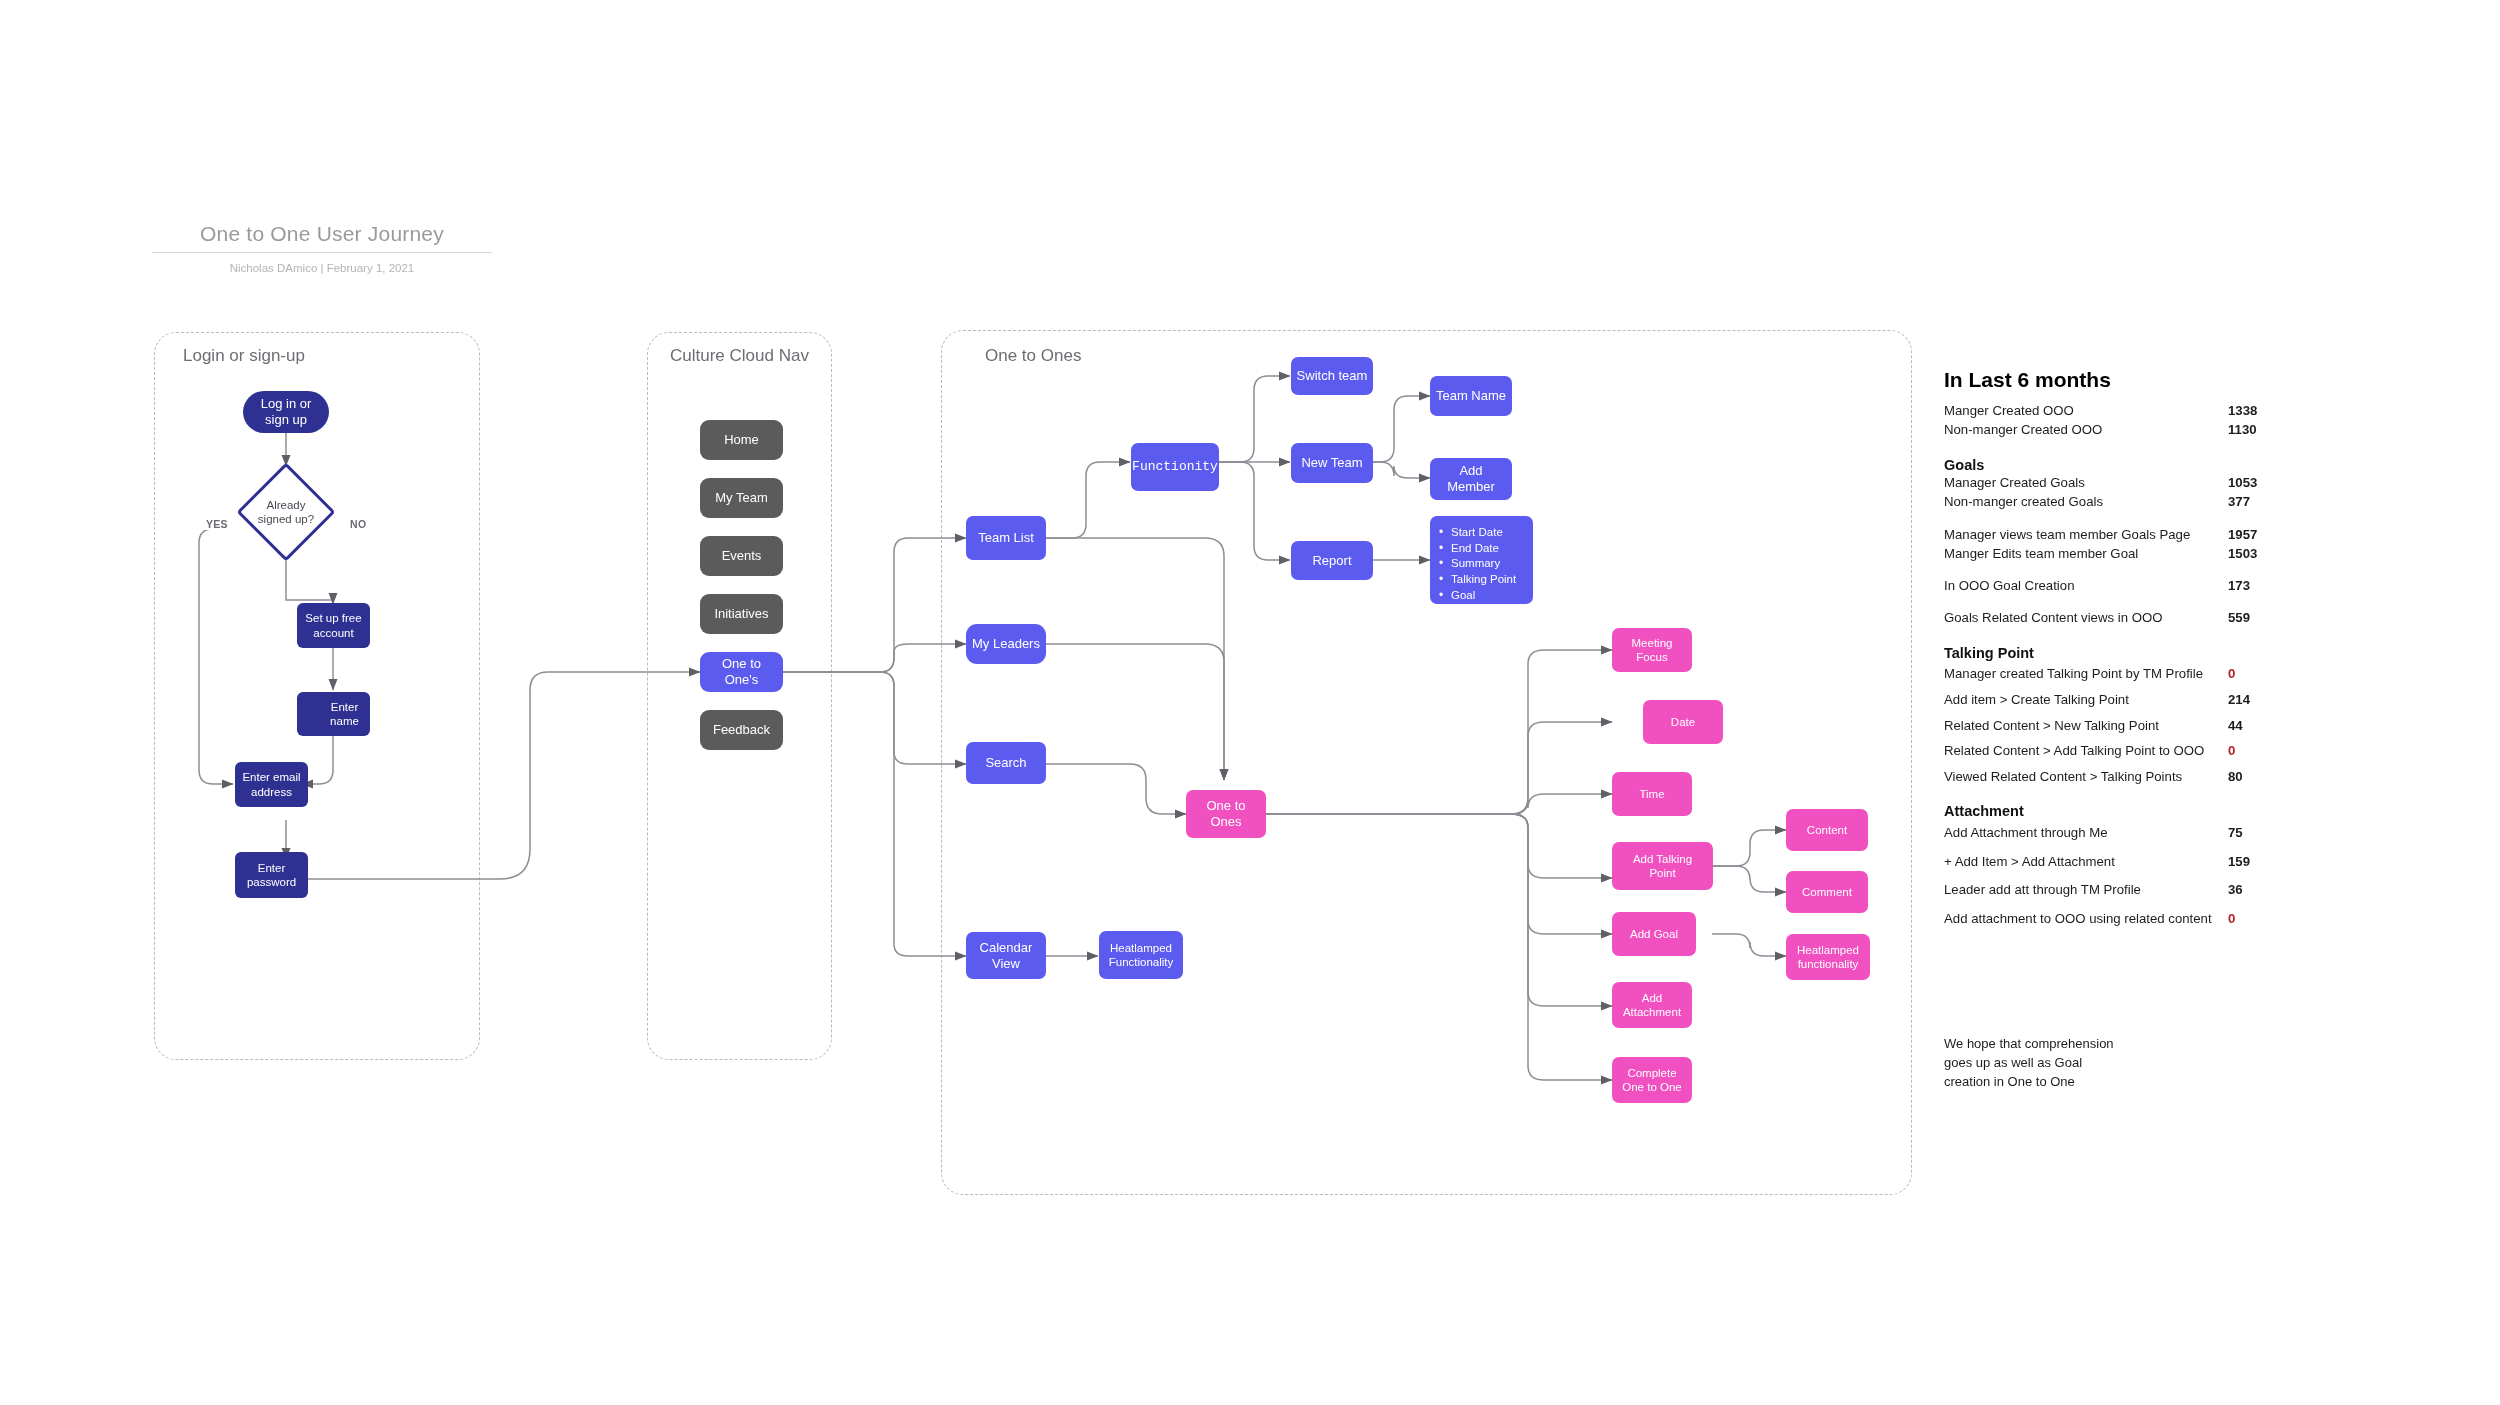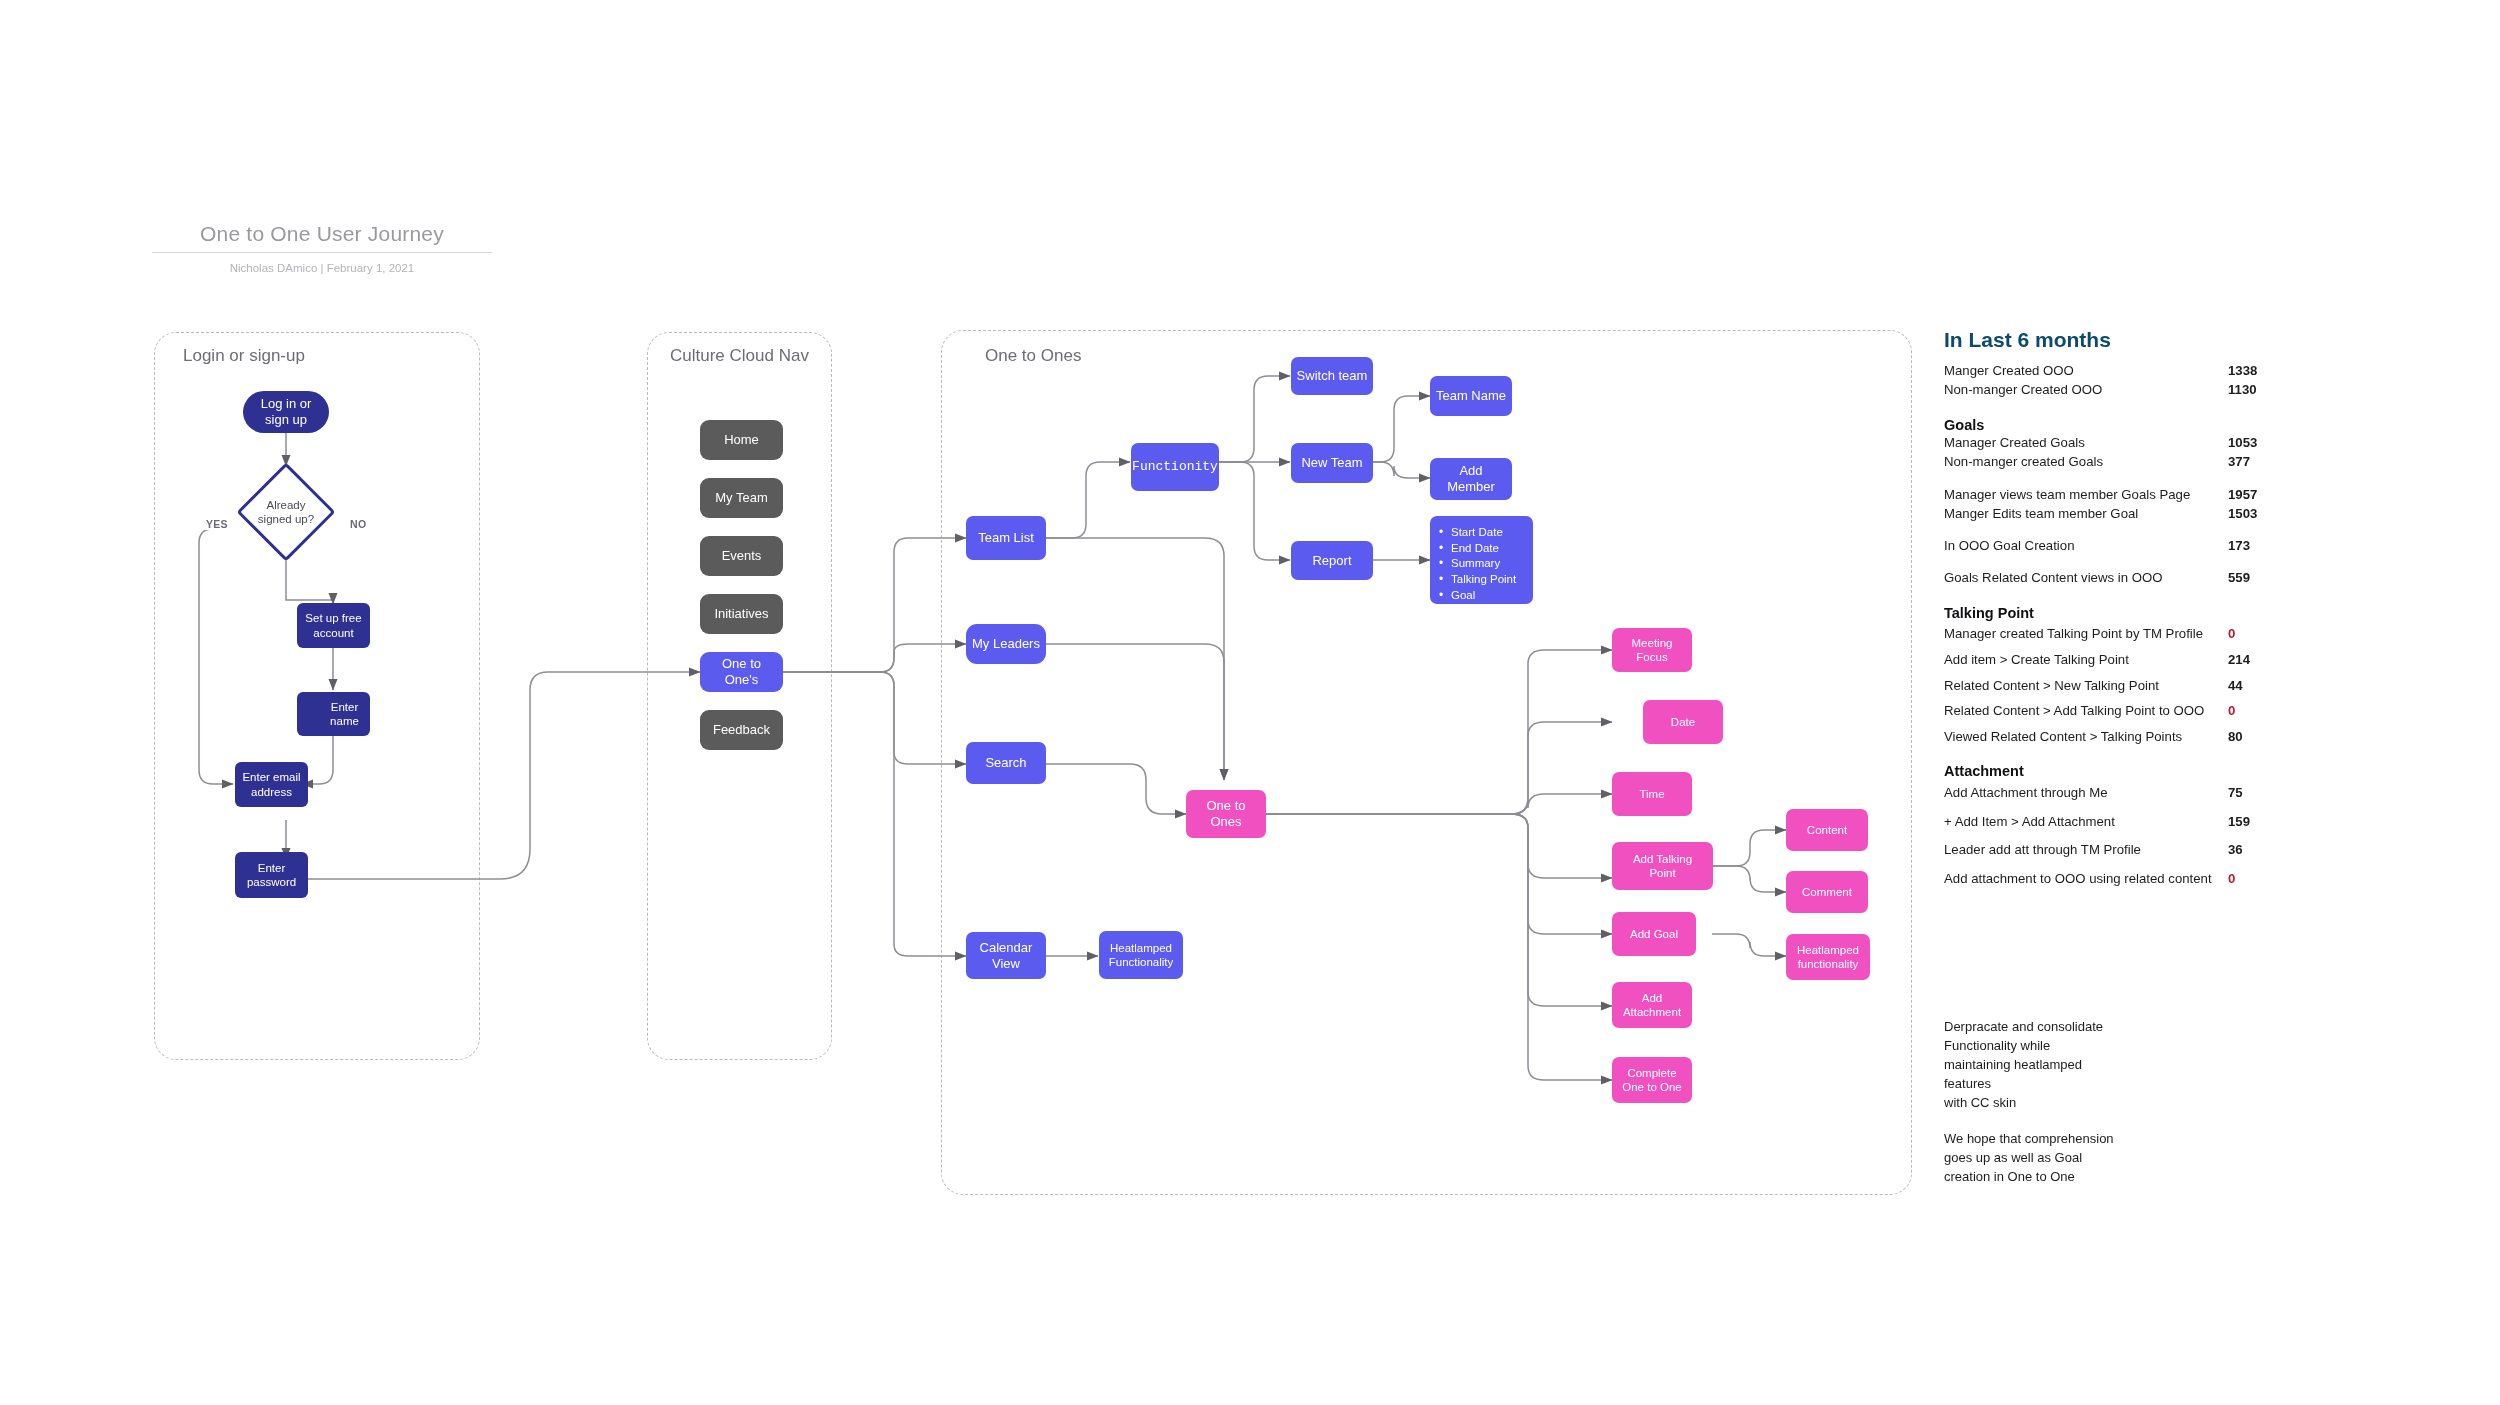--- a/index.html
+++ b/index.html
@@ -90,21 +90,21 @@
   .node.bullets li {
     font-size: 11.5px; line-height: 1.36; color: #fff;
     padding-left: 13px; position: relative; white-space: normal;
   }
   .node.bullets li::before {
     content: "\2022"; position: absolute; left: 1px; top: -1px; font-size: 12px;
   }
 
   
   .stats { position: absolute; left: 1944px; top: 328px; width: 330px; }
-  .stats h1 { font-size: 21px; color: #0c4a6e; margin-bottom: 9px; font-weight: 700; }
+  .stats h1 { font-size: 21px; color: #000000; margin-bottom: 9px; font-weight: 700; margin-top: 40px; }
   .stats h2 { font-size: 14.5px; color: #111114; font-weight: 700; }
   .stat-row {
     display: flex; align-items: baseline; justify-content: space-between;
     font-size: 13.2px; color: #1d1d20; line-height: 1.45;
   }
   .stat-row .lbl { white-space: nowrap; }
   .stat-row .val { font-weight: 700; width: 46px; text-align: left; flex: 0 0 46px; }
   .stat-row .val.zero { color: #b22030; }
   .grp { margin-bottom: 0; }
   .sp-sm { height: 13px; }
@@ -458,24 +458,19 @@
         <span class="val">36</span>
       </div>
       <div class="stat-row at-row">
         <span class="lbl">Add attachment to OOO using related content</span>
         <span class="val zero">0</span>
       </div>
     </div>
   </div>
 
   <div class="notes">
-    <div class="note-block">Derpracate and consolidate
-Functionality while
-maintaining heatlamped
-features
-with CC skin</div>
     <div class="note-gap"></div>
     <div class="note-block">We hope that comprehension
 goes up as well as Goal
 creation in One to One</div>
   </div>
 
 </div>
 
 </body></html>

